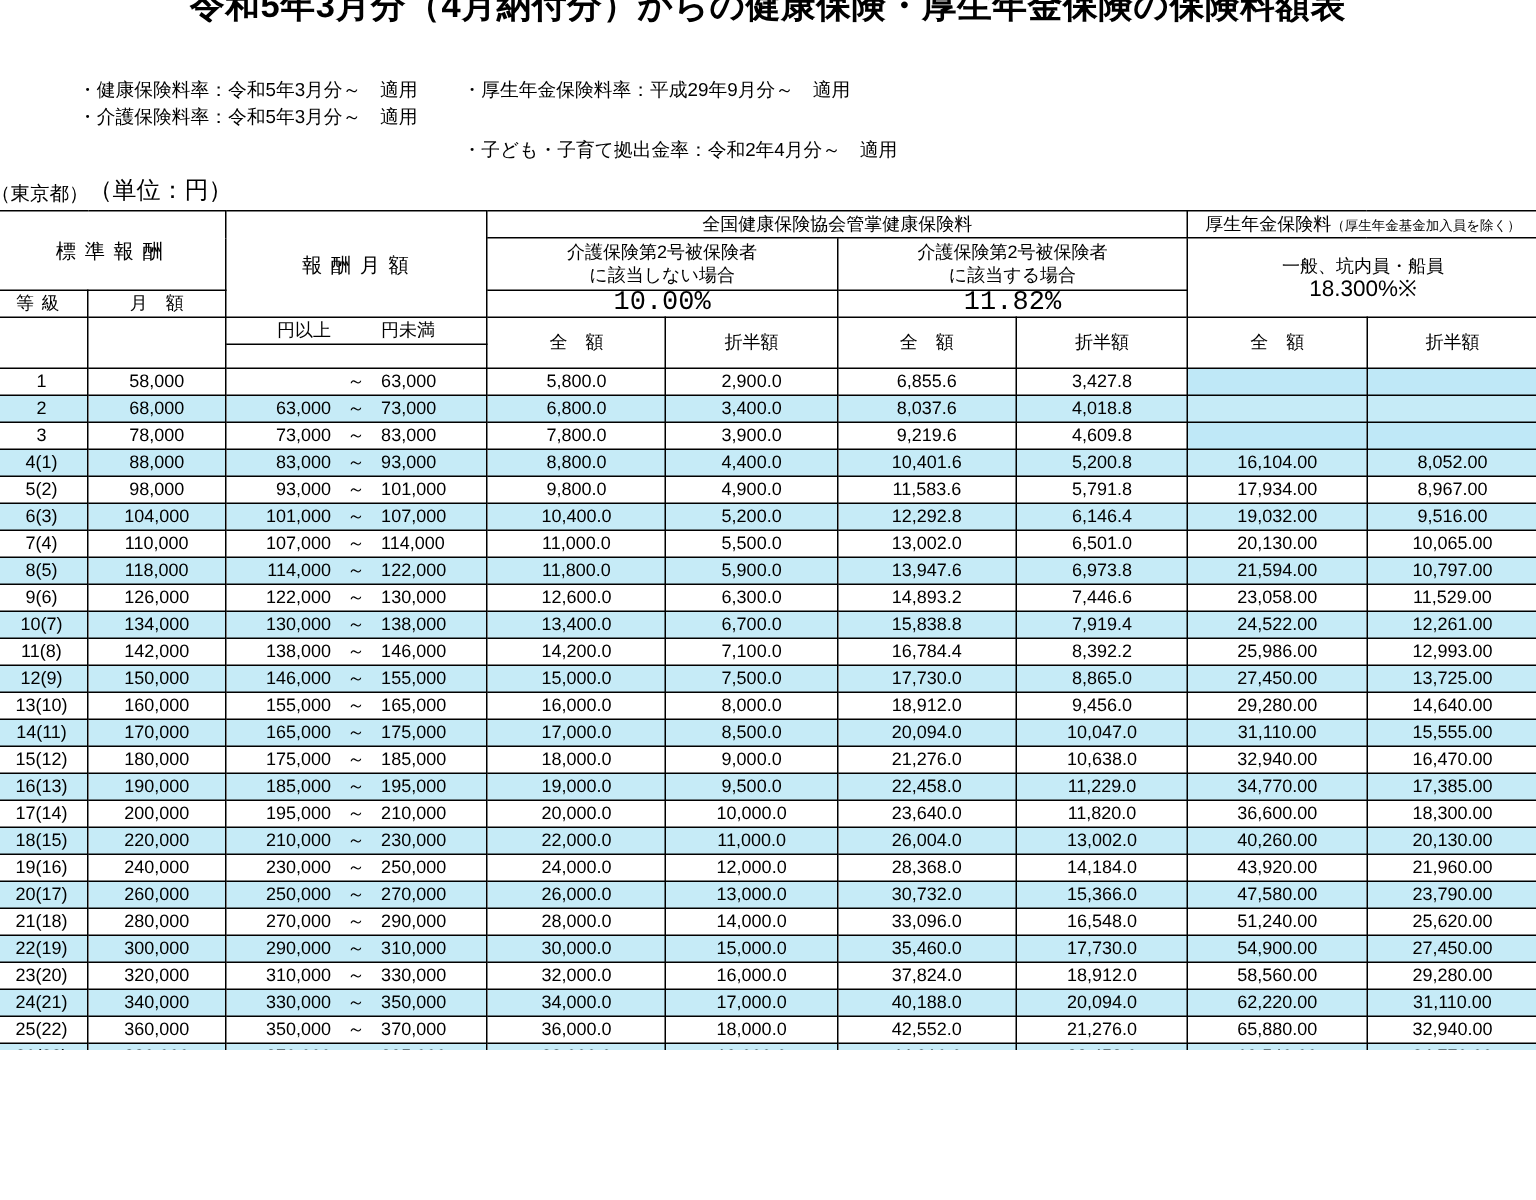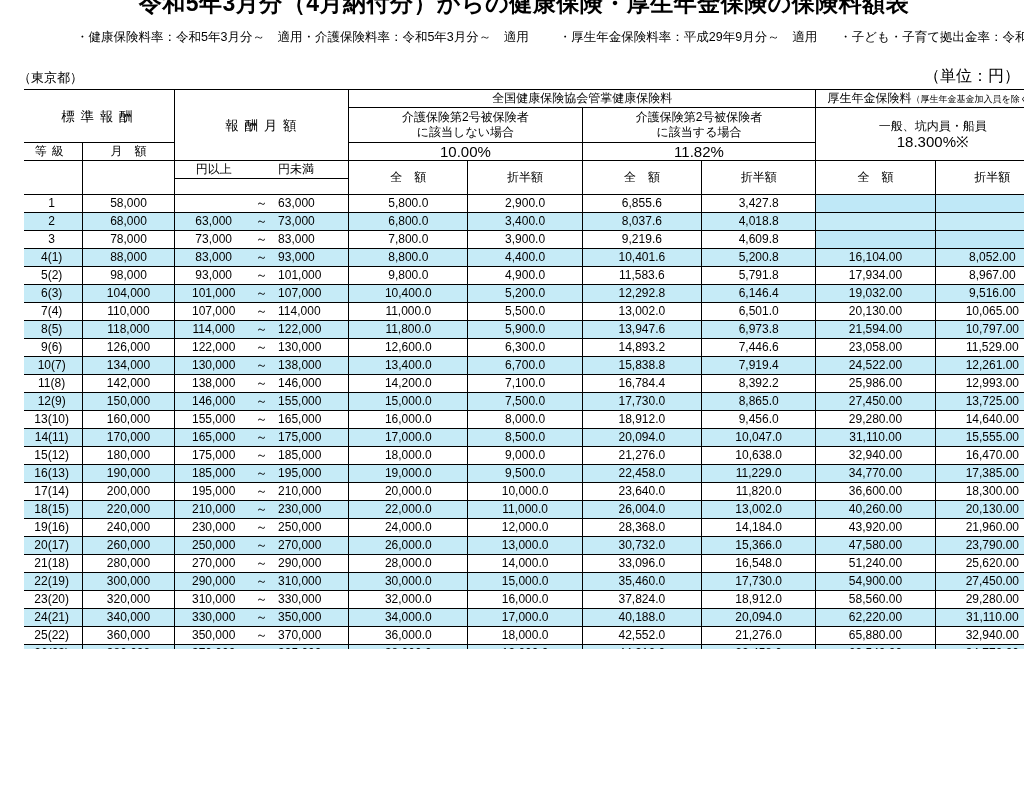--- a/index.html
+++ b/index.html
@@ -13,21 +13,20 @@
     overflow: hidden;
     font-family: "Liberation Sans", sans-serif;
     color: #000000;
     position: relative;
   }
   .page {
     position: relative;
     width: 1024px;
     height: 763px;
     box-sizing: border-box;
-    padding-left: 24px;
   }
   
   .title {
     text-align: center;
     font-size: 23px;
     font-weight: bold;
     letter-spacing: 0.5px;
     color: #000;
     height: 22px;
     line-height: 20px;
@@ -40,36 +39,37 @@
   
   .notes {
     margin: 6px 0 0 0;
     padding: 0 0 0 52px;
     display: flex;
     font-size: 12.5px;
     line-height: 18px;
   }
   .notes-col {
     display: flex;
-    flex-direction: row;
+    flex-direction: column;
+    margin-top: 23px;
   }
   .notes-col.second {
     margin-left: 30px;
     gap: 22px;
   }
   .note-line {
     white-space: nowrap;
   }
   
   .subhead {
     display: flex;
-    justify-content: space-between;
+    justify-content: flex-start;
     align-items: flex-end;
     font-size: 12.5px;
-    margin-top: 20px;
+    margin-top: 8px;
     padding: 0 4px 2px 0;
   }
   .pref {
     font-size: 13px;
     margin-left: -6px;
   }
   .unit {
     font-size: 16px;
   }
   
@@ -101,38 +101,39 @@
     letter-spacing: 1px;
   }
   .spaced {
     letter-spacing: 5px;
   }
   .small-note {
     font-size: 9px;
     letter-spacing: 0;
   }
   .pct {
-    font-size: 15px;
+    font-size: 18px;
+    font-family: Liberation Mono, monospace;
   }
   .pct2 {
     font-size: 15px;
   }
   .r {
     text-align: right;
     padding-right: 6px;
   }
   .c { text-align: center; }
   .fill-blue { background: #bfe8f7; }
   .rowstripe td { background: #c6ebf7; }
   .rng {
     display: flex;
     justify-content: space-between;
     padding: 0 8px;
   }
-  .rng .lo { width: 62px; text-align: center; }
+  .rng .lo { width: 62px; text-align: right; }
   .rng .tilde { width: 22px; text-align: center; }
   .rng .hi { width: 62px; text-align: left; }
   .tbl-wrap {
     position: relative;
     overflow: hidden;
     height: 560px;
   }
 </style>
 </head>
 <body>

